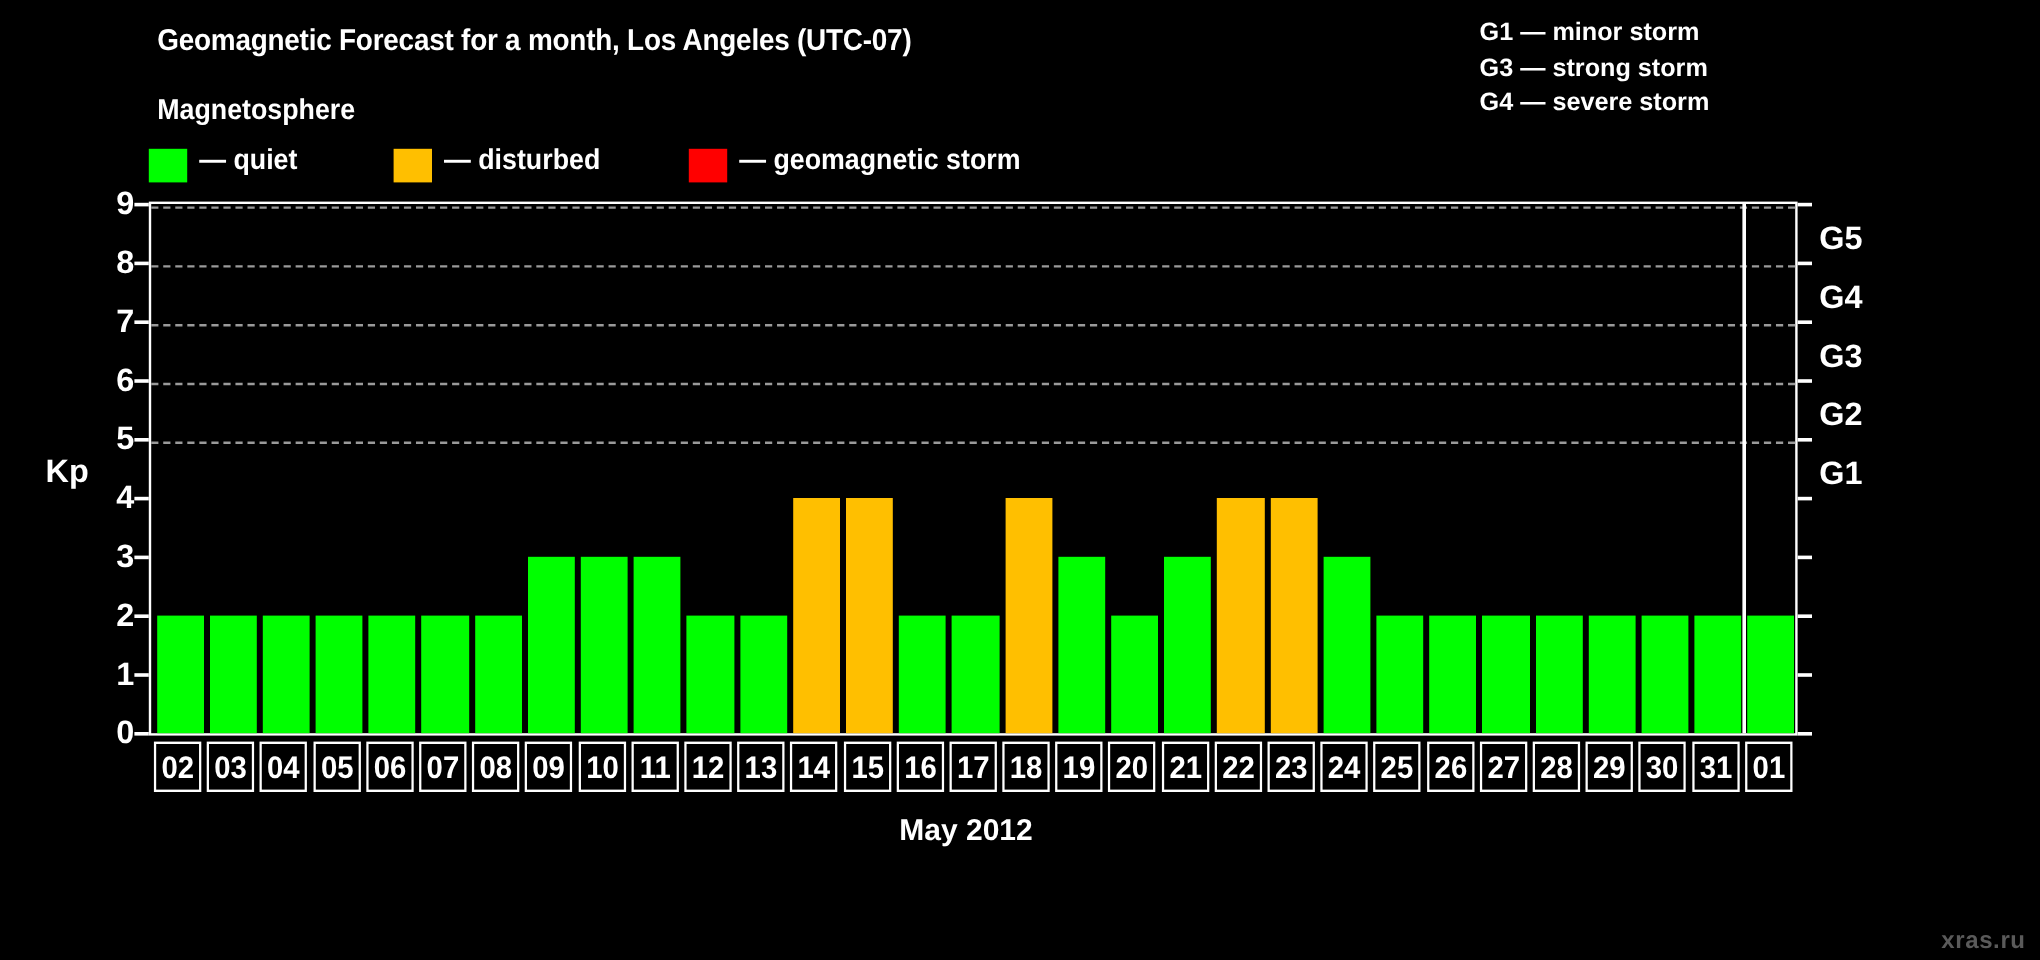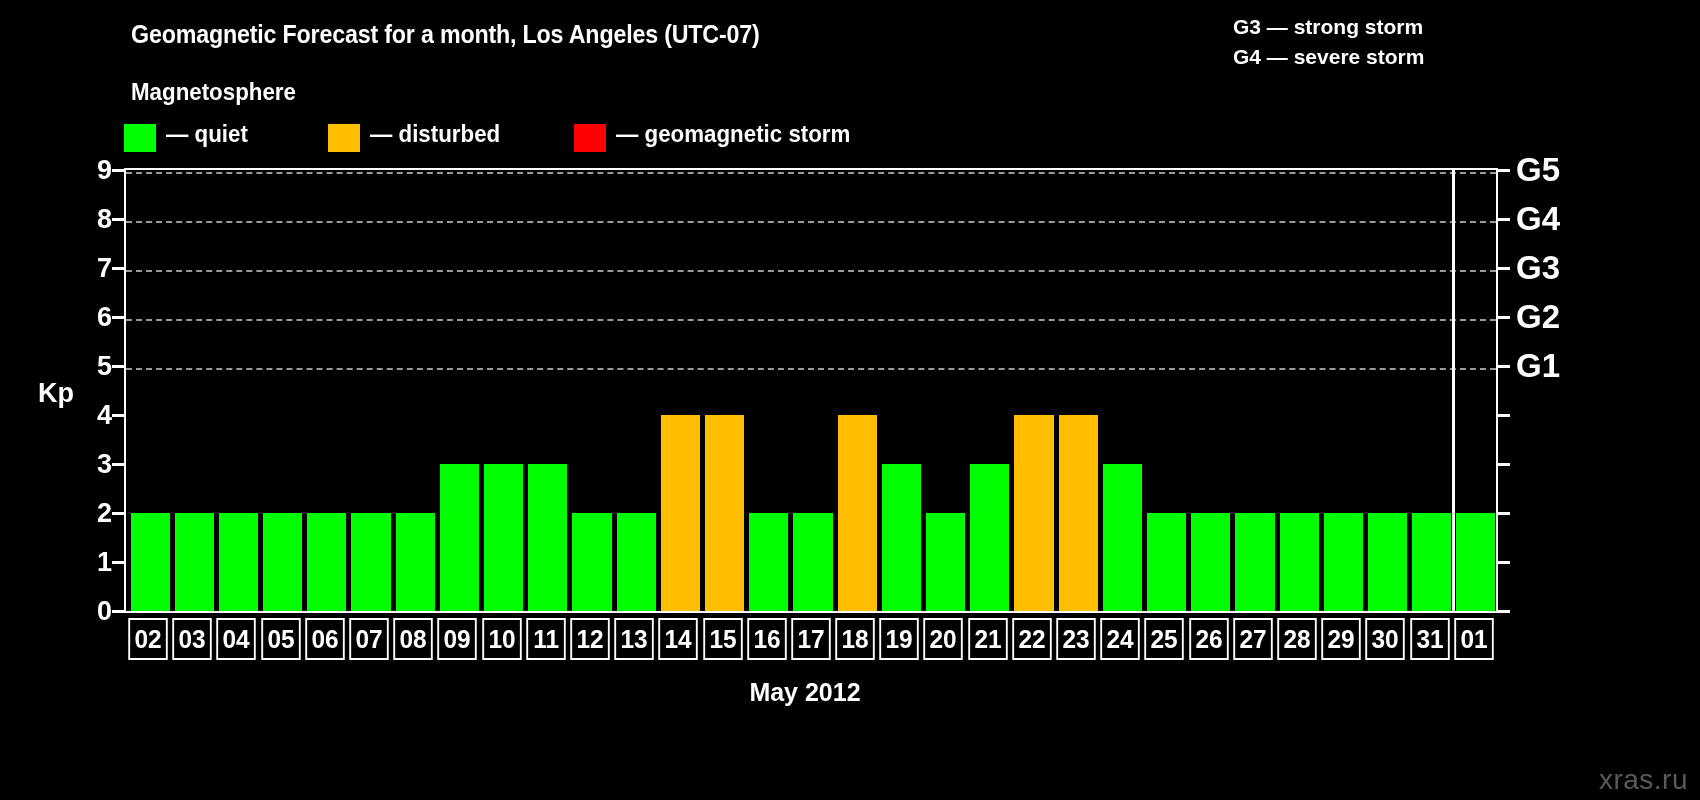--- a/index.html
+++ b/index.html
@@ -51,41 +51,41 @@
 
   
   .y-tick-label{
     position:absolute;right:1588px;font-size:27px;font-weight:bold;
     text-align:right;transform:translateY(-50%);
   }
   #y-axis-title{
     position:absolute;left:38px;top:378px;font-size:27px;font-weight:bold;
   }
   .g-tick-label{
-    position:absolute;left:1516px;font-size:33px;font-weight:bold;
-    transform:translateY(-50%);white-space:nowrap;
+    position:absolute;left:1516px;font-size:27px;font-weight:bold;
+    transform:translateY(-50%);white-space:nowrap;margin-top:29px;
   }
 
   
   #day-labels{position:absolute;left:124px;top:618px;height:42px;}
   .day-box{
     position:absolute;top:0;height:42px;
     border:2px solid #fff;box-sizing:border-box;background:#000;
     font-size:26px;font-weight:bold;line-height:38px;text-align:center;
     transform:scaleX(.94);
   }
   #x-axis-title{
     position:absolute;left:0;right:0;top:678px;text-align:center;
     font-size:25px;font-weight:bold;
   }
   #x-axis-title span{display:inline-block;margin-left:-90px;}
 
   #watermark{
     position:absolute;right:12px;bottom:4px;
-    font-size:28px;font-weight:normal;color:#5a5a5a;letter-spacing:.5px;
+    font-size:20px;font-weight:bold;color:#5a5a5a;letter-spacing:.5px;
   }
 </style>
 </head>
 <body>
 
 <div id="chart-title">Geomagnetic Forecast for a month, Los Angeles (UTC-07)</div>
 
 <div id="magnetosphere-heading">Magnetosphere</div>
 <div id="legend">
     <div class="legend-entry" style="left: 0px;">
@@ -96,20 +96,21 @@
       <span class="legend-swatch" style="background: rgb(255, 191, 0);"></span>
       <span class="legend-label">— disturbed</span>
     </div>
     <div class="legend-entry" style="left: 450px;">
       <span class="legend-swatch" style="background: rgb(255, 0, 0);"></span>
       <span class="legend-label">— geomagnetic storm</span>
     </div>
   </div>
 
 <div id="g-legend">
+    <div class="g-legend-row">G1 — minor storm</div>
     <div class="g-legend-row">G3 — strong storm</div>
     <div class="g-legend-row">G4 — severe storm</div>
   </div>
 
 <div id="plot-frame">
   <div id="gridlines">
       <div class="gridline" style="top: 198px;"></div>
       <div class="gridline" style="top: 149px;"></div>
       <div class="gridline" style="top: 100px;"></div>
       <div class="gridline" style="top: 51px;"></div>

